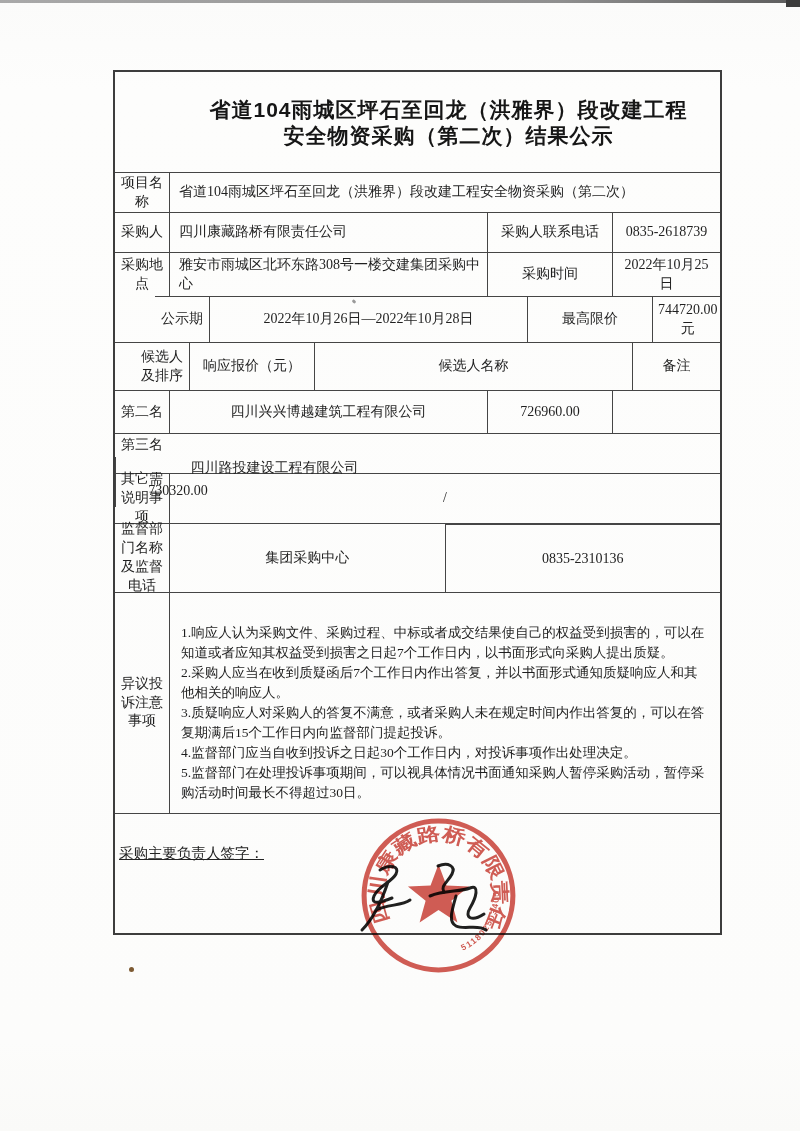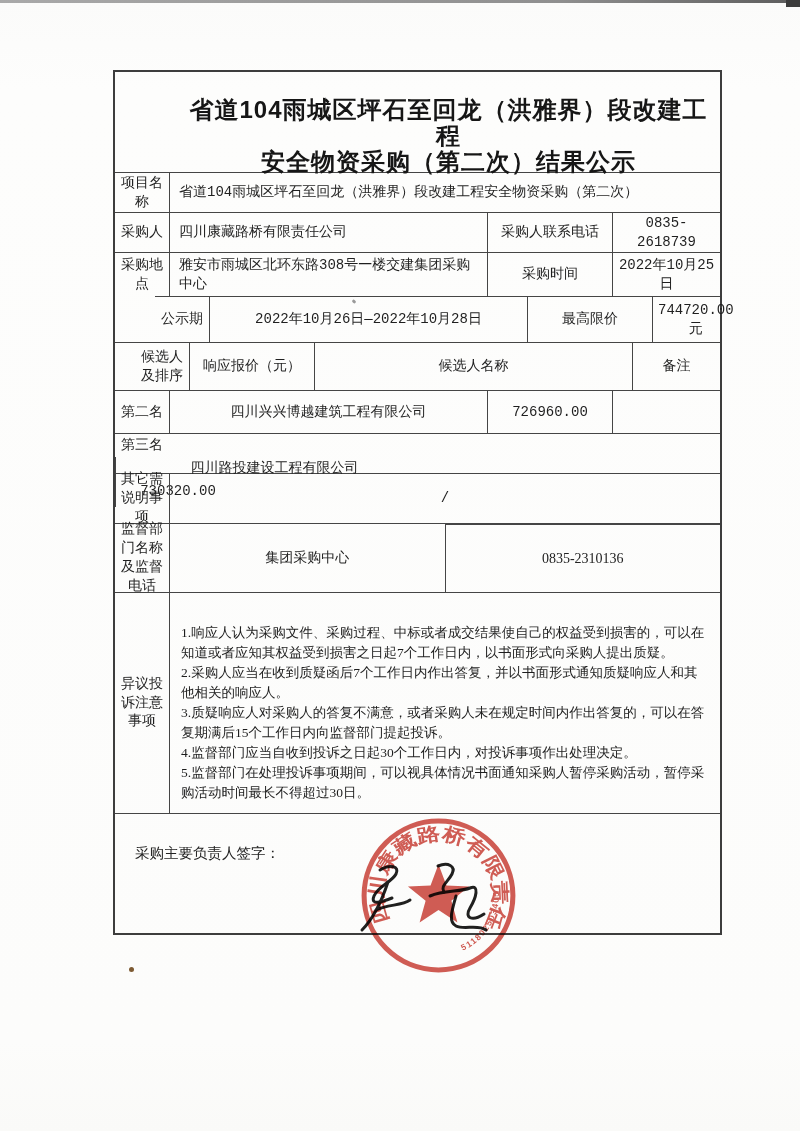--- a/index.html
+++ b/index.html
@@ -36,21 +36,21 @@
   .row{display:flex;box-sizing:border-box;border-top:1px solid #454545;}
   .row.first{border-top:none;}
   .cell{
     box-sizing:border-box;
     display:flex;align-items:center;justify-content:center;
     text-align:center;
     font-size:14px;line-height:1.35;
     padding:2px 5px;
     color:#1f1f1f;
   }
-  .cell.bl{border-left:1px solid #454545;font-family:Liberation Mono, monospace;}
+  .cell.bl{border-left:1px solid #454545;}
   .cell.left{justify-content:flex-start;text-align:left;padding-left:9px;}
   .c1{width:54px;flex:none;}
   .c2{width:318px;flex:none;}
   .c3{width:125px;flex:none;}
   .c4{flex:1;}
   .wide{flex:1;}
 
   .h-title{height:100px;}
   .h-project{height:40px;}
   .h-buyer{height:40px;}
@@ -62,37 +62,37 @@
   .h-rank3{height:40px;flex-direction:column;}
   .h-other{height:50px;}
   .h-superv{height:69px;}
   .h-complaint{height:221px;}
   .h-sign{height:80px;}
 
   .title-cell{
     flex:1;display:block;text-align:center;
     padding-top:25px;padding-left:62px;box-sizing:border-box;
     font-family:"Liberation Sans","DejaVu Sans",sans-serif;
-    font-weight:bold;font-size:24px;line-height:26px;letter-spacing:1px;color:#161616;
+    font-weight:bold;font-size:21px;line-height:26px;letter-spacing:1px;color:#161616;
   }
   .merge-col{flex:1;display:flex;flex-direction:row;}
   .sub{flex:1;display:flex;align-items:center;justify-content:center;font-size:14px;}
   .sub + .sub{border-top:1px solid #454545;}
 
   .complaint-cell{
     flex:1;display:block;box-sizing:border-box;
     border-left:1px solid #454545;
     padding:30px 12px 8px 11px;
     font-size:13.5px;line-height:20px;text-align:left;color:#1d1d1d;
   }
   .complaint-cell p{margin:0;}
 
   .sign-cell{
     flex:1;display:flex;align-items:center;
-    padding-left:20px;font-size:14.5px;box-sizing:border-box;
+    padding-left:4px;font-size:14.5px;box-sizing:border-box;text-decoration:underline;
   }
 
   
   .stamp{
     position:absolute;left:348px;top:805px;width:181px;height:181px;
     opacity:.82;z-index:5;mix-blend-mode:multiply;pointer-events:none;
   }
   .signature{
     position:absolute;left:352px;top:852px;width:175px;height:95px;
     z-index:4;pointer-events:none;

